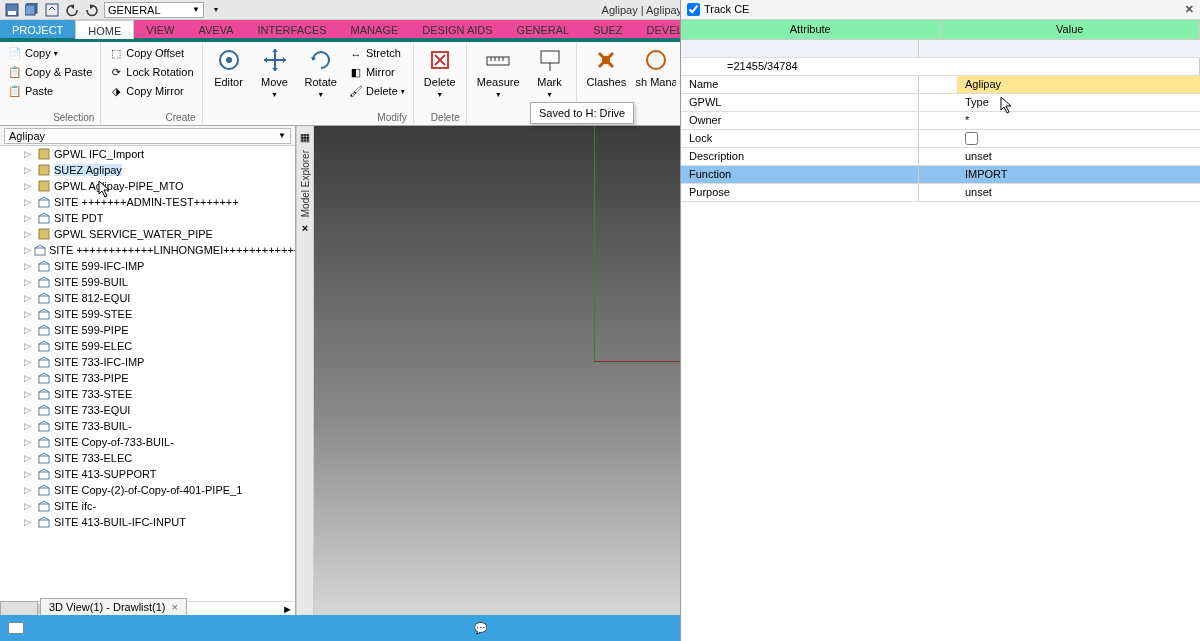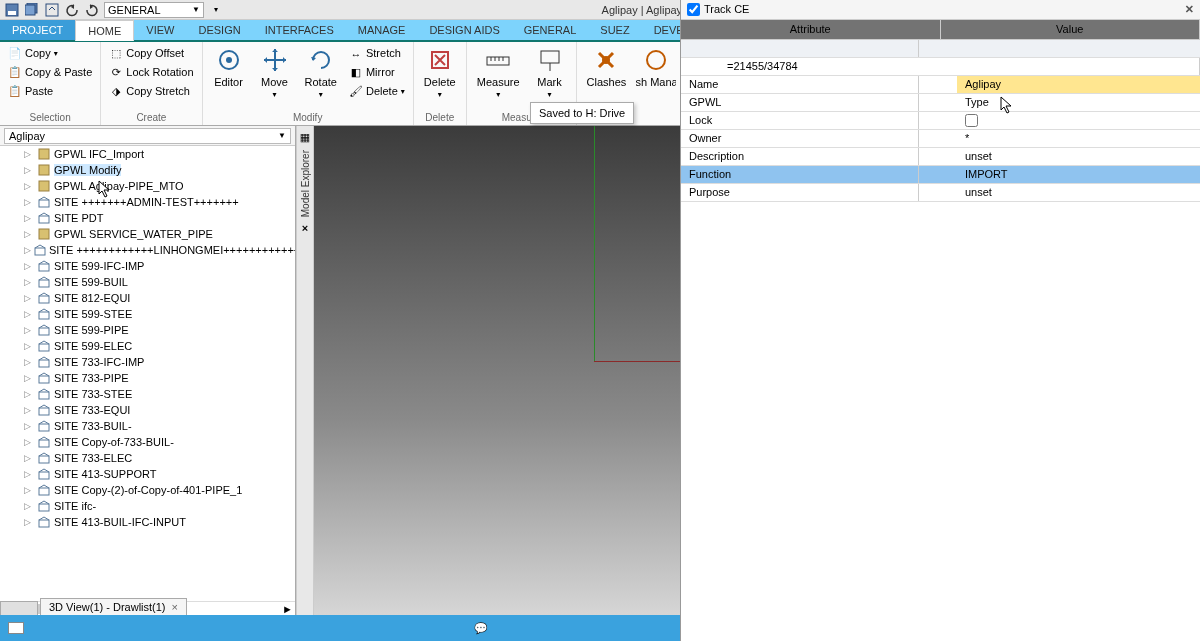--- a/index.html
+++ b/index.html
@@ -6,30 +6,30 @@
 body { width: 1200px; height: 641px; background: #f0f0f0; overflow: hidden; position: relative; }
 
 
 .title-bar { height: 20px; background: #e8e8e8; display: flex; align-items: center; border-bottom: 1px solid #ccc; }
 .qat { display: flex; align-items: center; gap: 4px; padding: 0 4px; }
 .qat-icon { width: 16px; height: 16px; display: inline-flex; align-items: center; justify-content: center; }
 .qat-combo { width: 100px; height: 16px; border: 1px solid #aaa; background: #fff; padding: 0 3px; display: flex; align-items: center; justify-content: space-between; }
 .title-text { flex: 1; text-align: center; color: #333; }
 
 
-.ribbon-tabs { height: 22px; background: #7dd3fc; display: flex; border-bottom: 2px solid #0f766e; }
+.ribbon-tabs { height: 22px; background: #ec4899; display: flex; border-bottom: 4px solid #0f766e; }
 .ribbon-tab { padding: 4px 12px; cursor: pointer; color: #333; }
 .ribbon-tab.project { background: #3a9dd9; color: #fff; }
 .ribbon-tab.active { background: #fff; border: 1px solid #ccc; border-bottom: 1px solid #fff; margin-bottom: -1px; }
 
 
 .ribbon-body { height: 84px; background: #fafafa; display: flex; border-bottom: 1px solid #aaa; }
 .ribbon-group { border-right: 1px solid #ddd; padding: 2px 6px 0; display: flex; flex-direction: column; justify-content: space-between; }
 .ribbon-group-content { display: flex; gap: 6px; align-items: flex-start; }
-.ribbon-group-label { text-align: center; color: #666; font-size: 10px; padding: 2px 0; }
+.ribbon-group-label { text-align: right; color: #666; font-size: 10px; padding: 2px 0; }
 .ribbon-btn-small { display: flex; align-items: center; gap: 3px; padding: 2px; cursor: pointer; white-space: nowrap; }
 .ribbon-col { display: flex; flex-direction: column; gap: 1px; }
 .ribbon-btn-large { display: flex; flex-direction: column; align-items: center; gap: 2px; padding: 2px 4px; cursor: pointer; min-width: 40px; }
 .ribbon-large-icon { width: 28px; height: 28px; display: flex; align-items: center; justify-content: center; }
 .small-icon { width: 14px; height: 14px; display: inline-flex; align-items: center; justify-content: center; }
 
 
 .breadcrumb-bar { height: 20px; background: #f5f5f5; border-bottom: 1px solid #ccc; display: flex; align-items: center; padding: 0 4px; position: absolute; top: 126px; left: 0; width: 296px; }
 .bc-combo { flex: 1; border: 1px solid #bbb; background: #fff; padding: 1px 4px; height: 16px; display:flex; align-items:center; justify-content:space-between;}
 
@@ -62,21 +62,21 @@
 .vp-btn { width:16px; height:16px; border-radius:50%; background:#ddd; border:1px solid #888; display:flex;align-items:center;justify-content:center;font-size:10px;}
 
 
 .save-tip { position:absolute; top:102px; left:530px; background:#fff; border:1px solid #aaa; padding:4px 8px; box-shadow:2px 2px 4px rgba(0,0,0,0.2); z-index: 50;}
 
 
 .right-panel { position: absolute; top: 0; right: 0; width: 520px; height: 641px; background: #fff; border-left: 1px solid #999; z-index: 40; }
 .right-title { height: 20px; display: flex; align-items: center; padding: 0 6px; border-bottom: 1px solid #ccc; background:#f5f5f5;}
 .right-title label { display:flex; align-items:flex-start; gap:4px;}
 .right-close { margin-left:auto; cursor:pointer; font-weight:bold; color:#555;}
-.attr-header { display:flex; height:20px; background:#737373; border-bottom:1px solid #ccc;}
+.attr-header { display:flex; height:20px; background:#86efac; border-bottom:1px solid #ccc;}
 .attr-header > div { flex:1; text-align:center; padding:3px; border-right:1px solid #ccc;}
 .attr-rows { }
 .attr-row { display:flex; height:18px; border-bottom:1px solid #ddd;}
 .attr-row > div:first-child { width: 238px; padding:2px 8px; border-right:1px solid #ccc;}
 .attr-row > div:last-child { flex:1; padding:2px 8px;margin-left:38px;}
 .attr-row.hl-name { }
 .attr-row.hl-name > div:last-child { background:#ffe690;}
 .attr-row.hl-func { background:#8fc3ef;}
 .attr-row.first-blank { background:#eef1f5;}
 .cursor-arrow { position:absolute; top:96px; left:1000px; z-index:60;}
@@ -136,21 +136,21 @@
     </div>
     <span class="qat-icon" style="font-size:8px;">▾</span>
   </div>
   <div class="title-text">Aglipay | Aglipay | Model - AVEVA E3D Design</div>
 </div>
 
 <div class="ribbon-tabs">
   <div class="ribbon-tab project">PROJECT</div>
   <div class="ribbon-tab active">HOME</div>
   <div class="ribbon-tab">VIEW</div>
-  <div class="ribbon-tab">DESIGN</div>
+  <div class="ribbon-tab">AVEVA</div>
   <div class="ribbon-tab">INTERFACES</div>
   <div class="ribbon-tab">MANAGE</div>
   <div class="ribbon-tab">DESIGN AIDS</div>
   <div class="ribbon-tab">GENERAL</div>
   <div class="ribbon-tab">SUEZ</div>
   <div class="ribbon-tab">DEVELOPER</div>
 </div>
 
 <div class="ribbon-body">
 
@@ -181,21 +181,21 @@
         <div class="ribbon-btn-small">
             <span class="small-icon">⬚</span>
             <span>Copy Offset</span>
           </div>
         <div class="ribbon-btn-small">
             <span class="small-icon">⟳</span>
             <span>Lock Rotation</span>
           </div>
         <div class="ribbon-btn-small">
             <span class="small-icon">⬗</span>
-            <span>Copy Stretch</span>
+            <span>Copy Mirror</span>
           </div>
       </div>
     </div>
     <div class="ribbon-group-label">Create</div>
   </div>
 
   <div class="ribbon-group">
     <div class="ribbon-group-content">
       <div class="ribbon-btn-large">
         <span class="ribbon-large-icon">
@@ -333,21 +333,21 @@
             </span>
             <span class="tree-label-text">GPWL IFC_Import</span>
           </div>
           <div class="tree-item selected">
             <span class="tree-expander">▷</span>
             <span class="tree-icon">
               <svg width="12" height="12">
                 <rect x="1" y="1" width="10" height="10" fill="#d8c070" stroke="#9a8040"></rect>
               </svg>
             </span>
-            <span class="tree-label-text">GPWL Modify</span>
+            <span class="tree-label-text">SUEZ Aglipay</span>
           </div>
           <div class="tree-item">
             <span class="tree-expander">▷</span>
             <span class="tree-icon">
               <svg width="12" height="12">
                 <rect x="1" y="1" width="10" height="10" fill="#d8c070" stroke="#9a8040"></rect>
               </svg>
             </span>
             <span class="tree-label-text">GPWL Aglipay-PIPE_MTO</span>
           </div>
@@ -621,26 +621,26 @@
       </div>
       <div class="attr-row hl-name">
         <div>Name</div>
         <div>Aglipay</div>
       </div>
       <div class="attr-row">
         <div>GPWL</div>
         <div>Type</div>
       </div>
       <div class="attr-row">
+        <div>Owner</div>
+        <div>*</div>
+      </div>
+      <div class="attr-row">
         <div>Lock</div>
         <div><input type="checkbox" style=""></div>
-      </div>
-      <div class="attr-row">
-        <div>Owner</div>
-        <div>*</div>
       </div>
       <div class="attr-row">
         <div>Description</div>
         <div>unset</div>
       </div>
       <div class="attr-row hl-func">
         <div>Function</div>
         <div>IMPORT</div>
       </div>
       <div class="attr-row">

